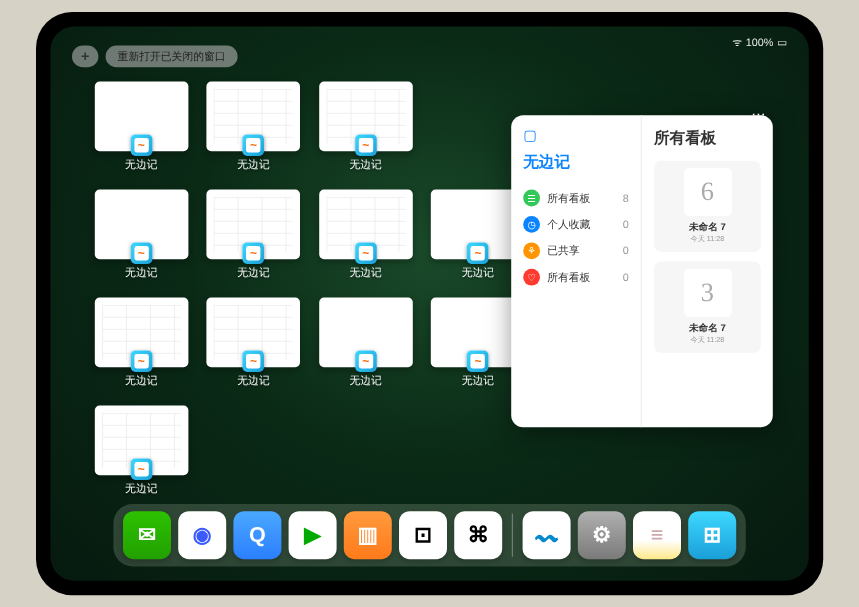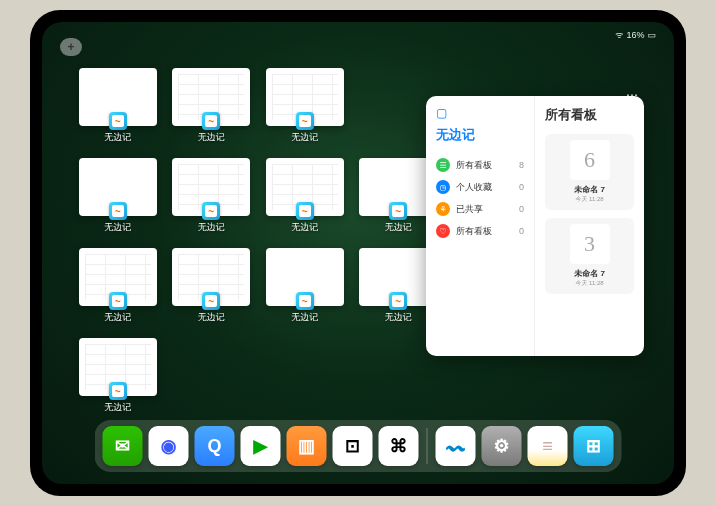--- a/index.html
+++ b/index.html
@@ -37,26 +37,27 @@
 .dsep{width:1px;height:36px;background:rgba(255,255,255,.3);margin:0 2px}
 </style>
 </head>
 <body>
 
 <div class="device">
 <div class="screen">
 
 <div class="status">
   <span>ᯤ</span>
-  <span>16%</span>
+  <span>100%</span>
   <span>▭</span>
 </div>
 
 <div class="topbar">
   <div class="add-btn">+</div>
+  <div class="reopen">重新打开已关闭的窗口</div>
 </div>
 
 <div class="windows" id="wins">
         <div class="win">
           <div class="thumb ">
             <div class="appicon"></div>
           </div>
           <div class="win-label">无边记</div>
         </div>
         <div class="win">

